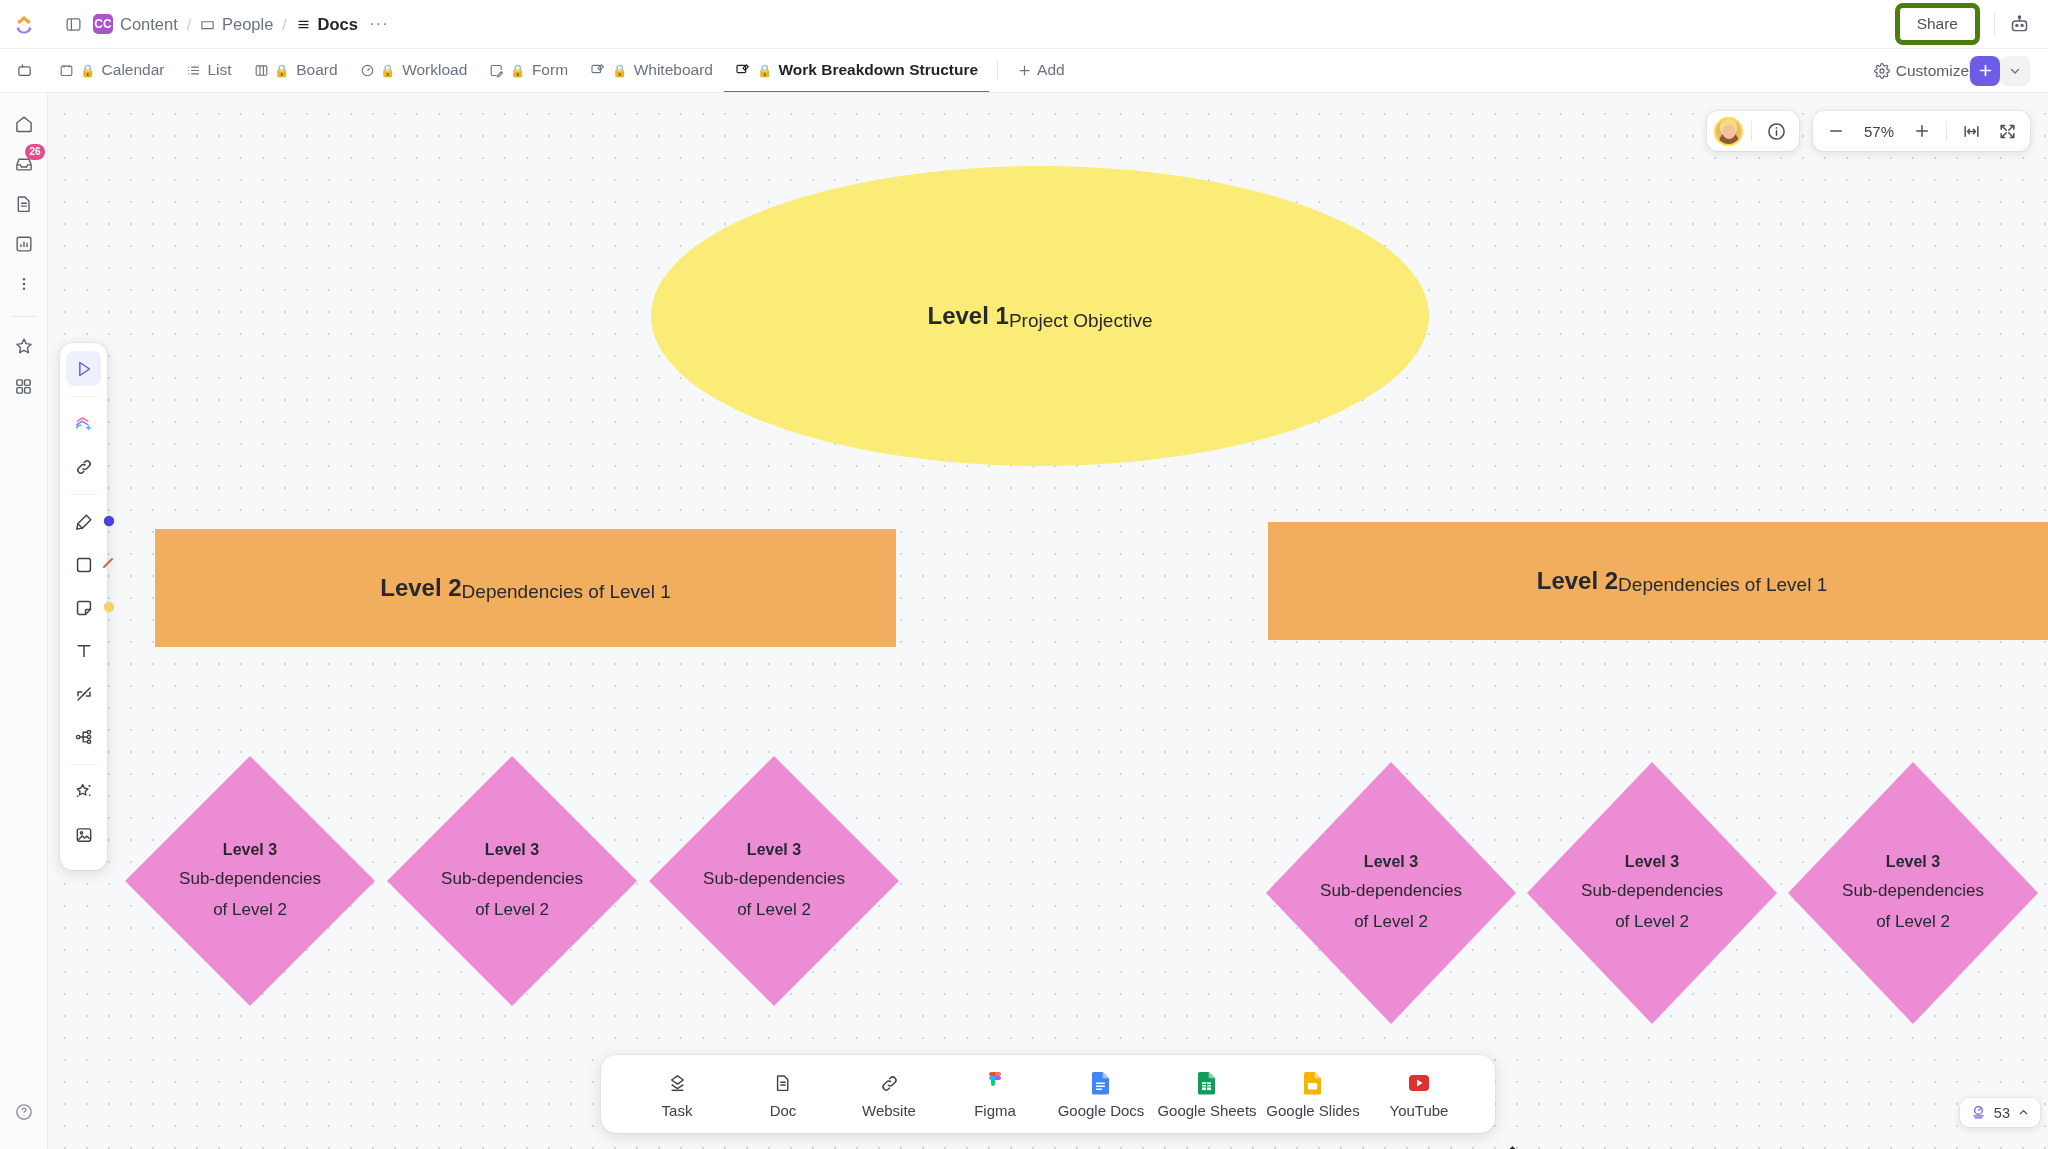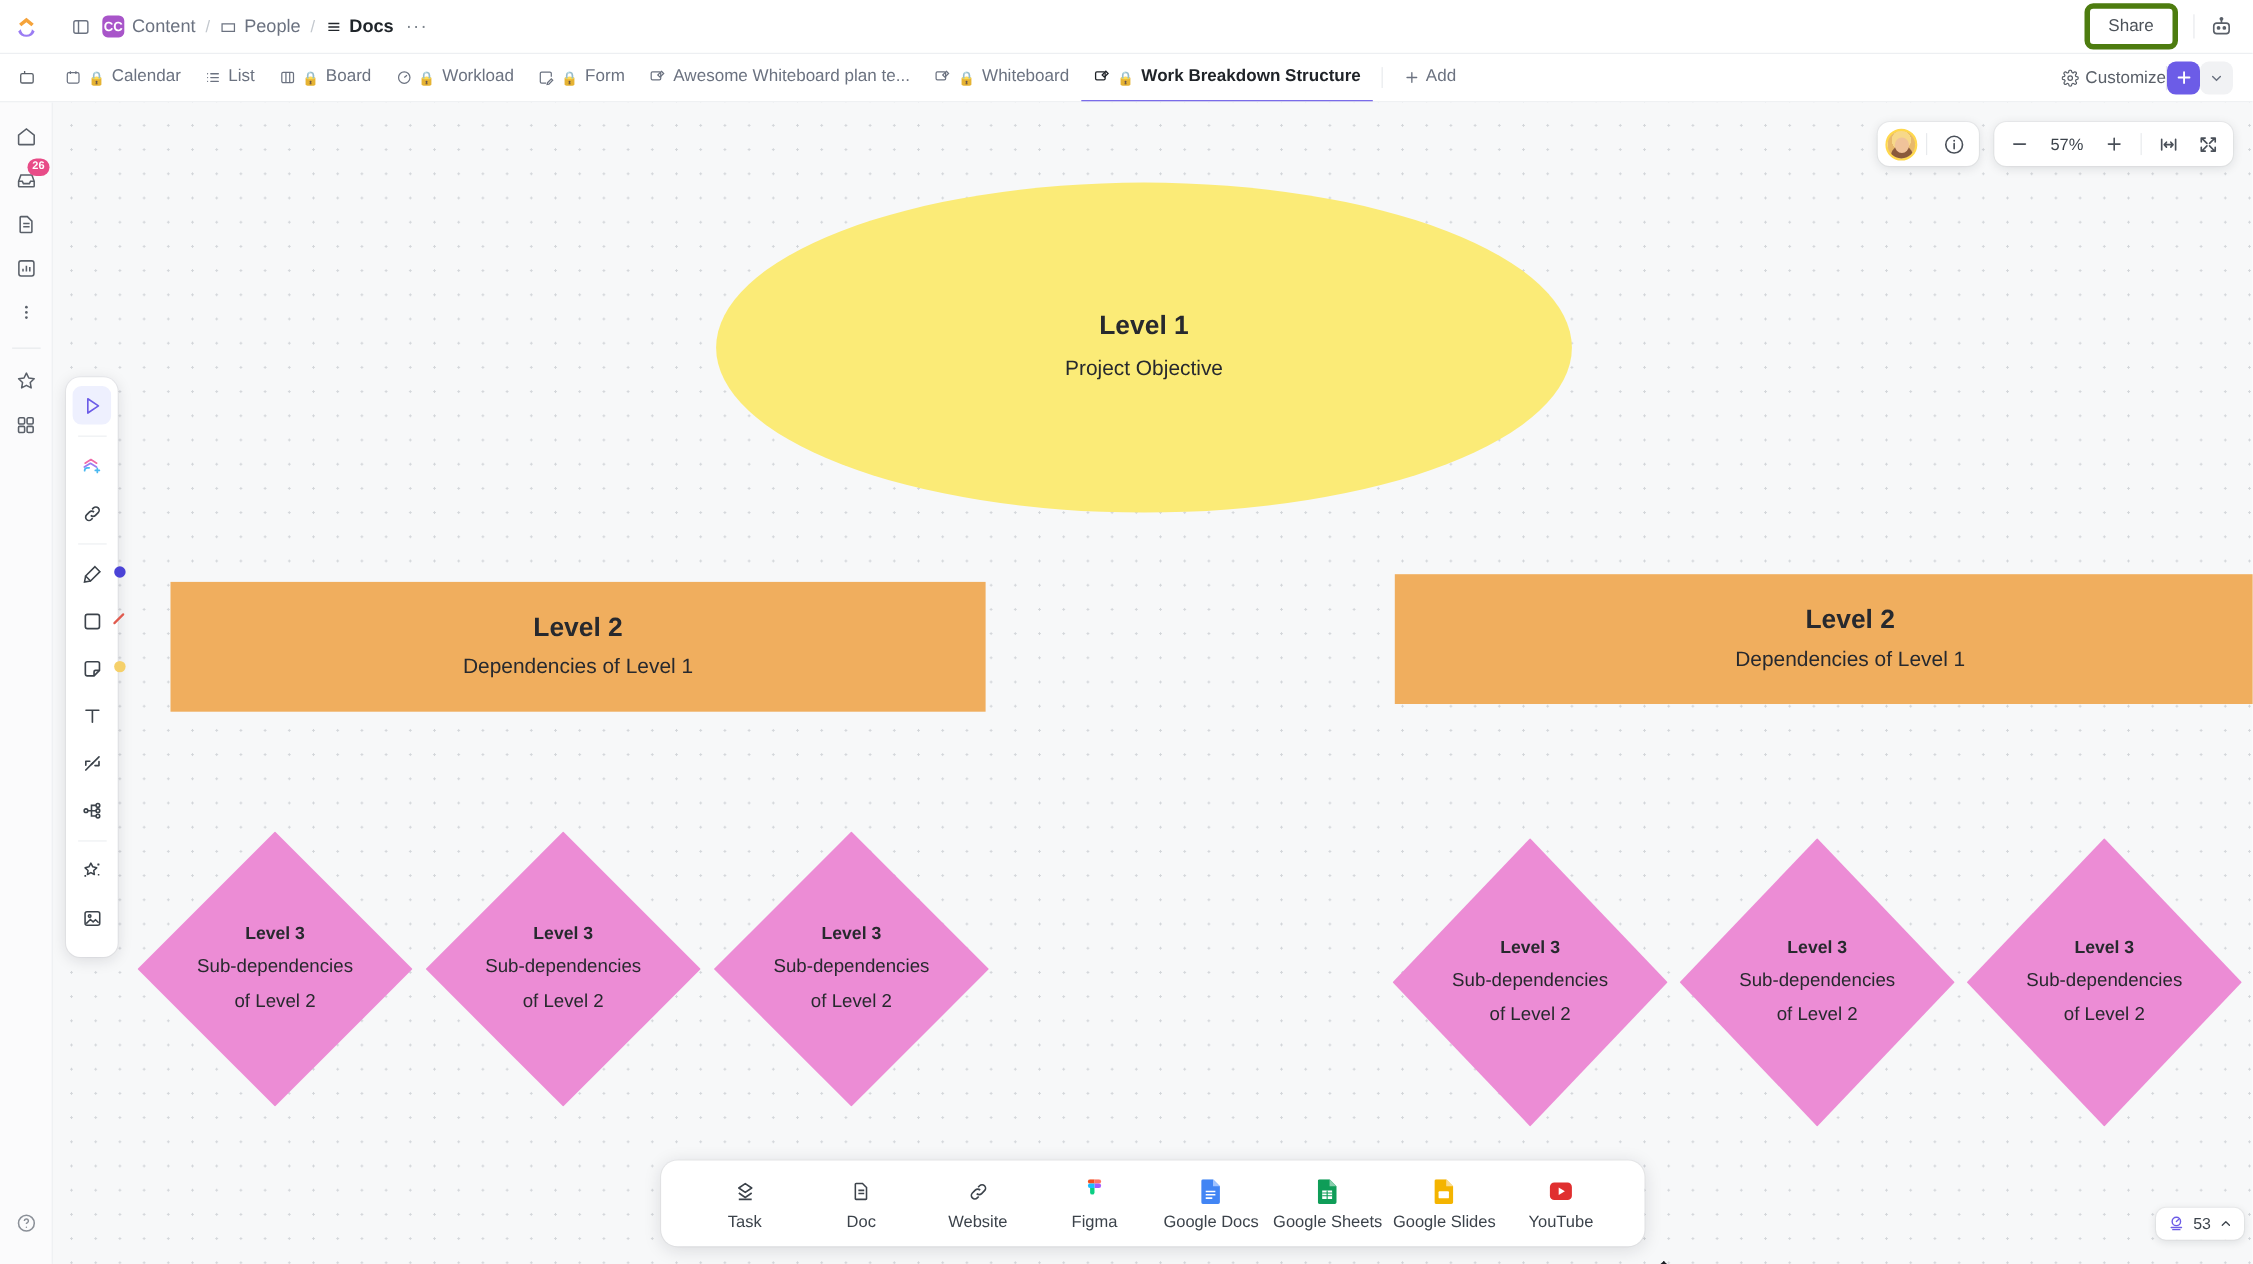--- a/index.html
+++ b/index.html
@@ -142,21 +142,21 @@
     width: 13px; height: 14px; border-radius: 50%; background:#f0c39a;
   }
   .pill-btn {
     width: 32px; height: 32px; border-radius: 8px; display: flex; align-items: center;
     justify-content: center; color: #4a5059; cursor: pointer; font-size: 20px;
   }
   .zoom-pct { font-size: 15px; color: #3c434b; min-width: 46px; text-align: center; cursor: pointer; }
   .pill-sep { width: 1px; height: 20px; background: #e6e8ec; margin: 0 4px; }
 
   
-  .shape { position: absolute; display: flex; flex-direction: column; align-items: center; justify-content: center; }
+  .shape { position: absolute; display: flex; flex-direction: row; align-items: center; justify-content: center; }
   .shape .t1 { font-size: 24px; font-weight: 700; color: #27292e; line-height: 1.25; }
   .shape .t2 { font-size: 19px; color: #27292e; line-height: 1.42; text-align: center; }
 
   .ellipse { border-radius: 50%; }
   .diamond-txt { position: absolute; inset: 0; display: flex; flex-direction: column;
                  align-items: center; justify-content: center; }
   .diamond-txt .t1 { font-size: 16px; font-weight: 700; }
   .diamond-txt .t2 { font-size: 17px; }
 
   
@@ -289,27 +289,20 @@
 
       <div class="tab">
         <svg width="15" height="15" viewBox="0 0 24 24" fill="none" stroke="currentColor" stroke-width="1.8">
           <path d="M19.5 11V6a2 2 0 0 0-2-2h-12a2 2 0 0 0-2 2v12a2 2 0 0 0 2 2H12"></path>
             <path d="M14 19.5l5.5-5.5 2 2-5.5 5.5-2.6.6z"></path>
         </svg>
         <span class="lock">🔒</span>
         <span>Form</span>
       </div>
 
-      <div class="tab">
-        <svg width="16" height="16" viewBox="0 0 24 24" fill="none" stroke="currentColor" stroke-width="1.7">
-          <rect x="3" y="5" width="13" height="11" rx="1.8"></rect>
-            <path d="M17 4.2l3 3-5 5-3-3z"></path>
-        </svg>
-        <span>Awesome Whiteboard plan te...</span>
-      </div>
 
       <div class="tab">
         <svg width="16" height="16" viewBox="0 0 24 24" fill="none" stroke="currentColor" stroke-width="1.7">
           <rect x="3" y="5" width="13" height="11" rx="1.8"></rect>
             <path d="M17 4.2l3 3-5 5-3-3z"></path>
         </svg>
         <span class="lock">🔒</span>
         <span>Whiteboard</span>
       </div>
 

